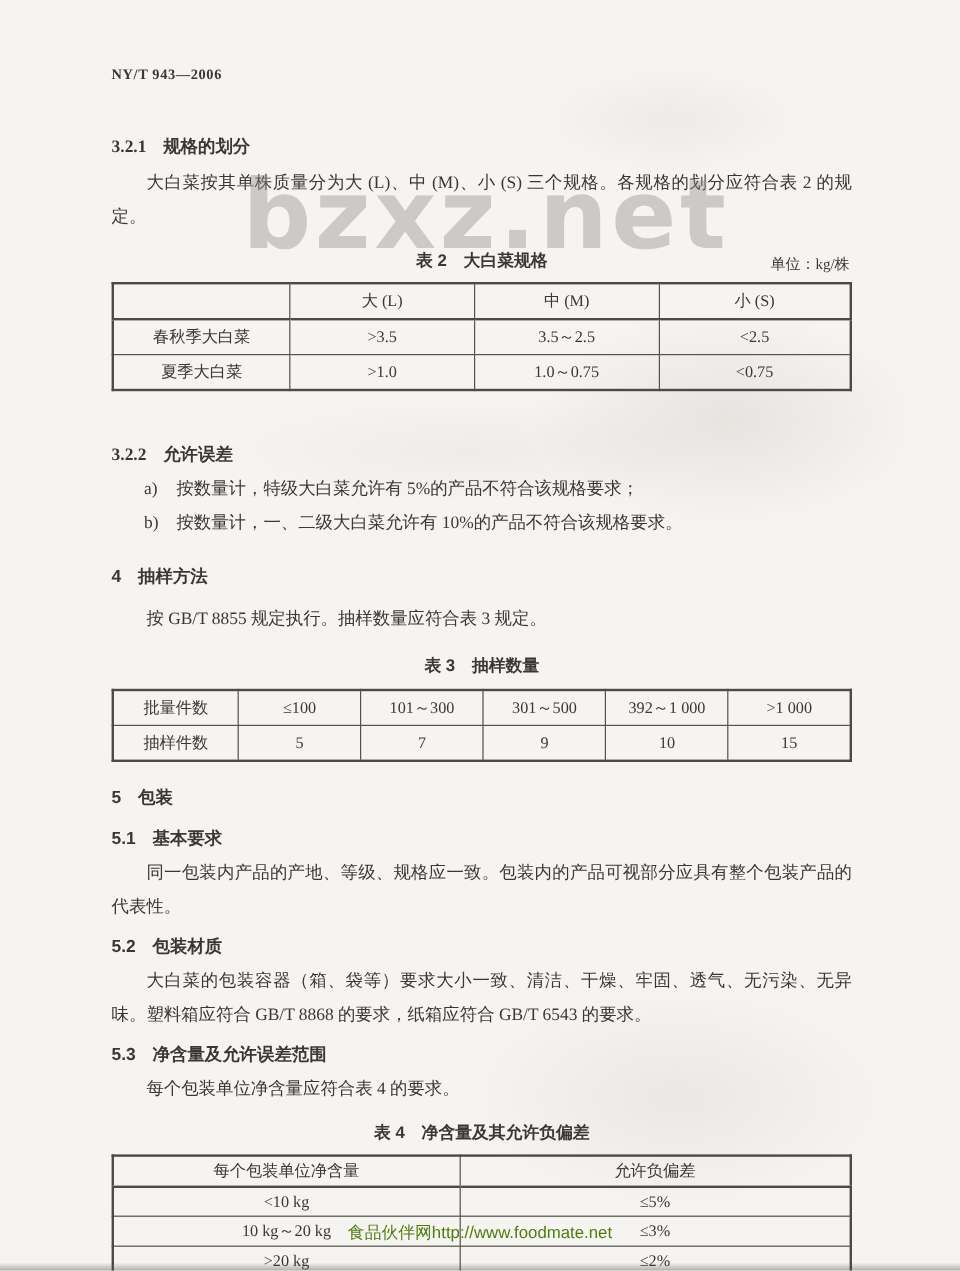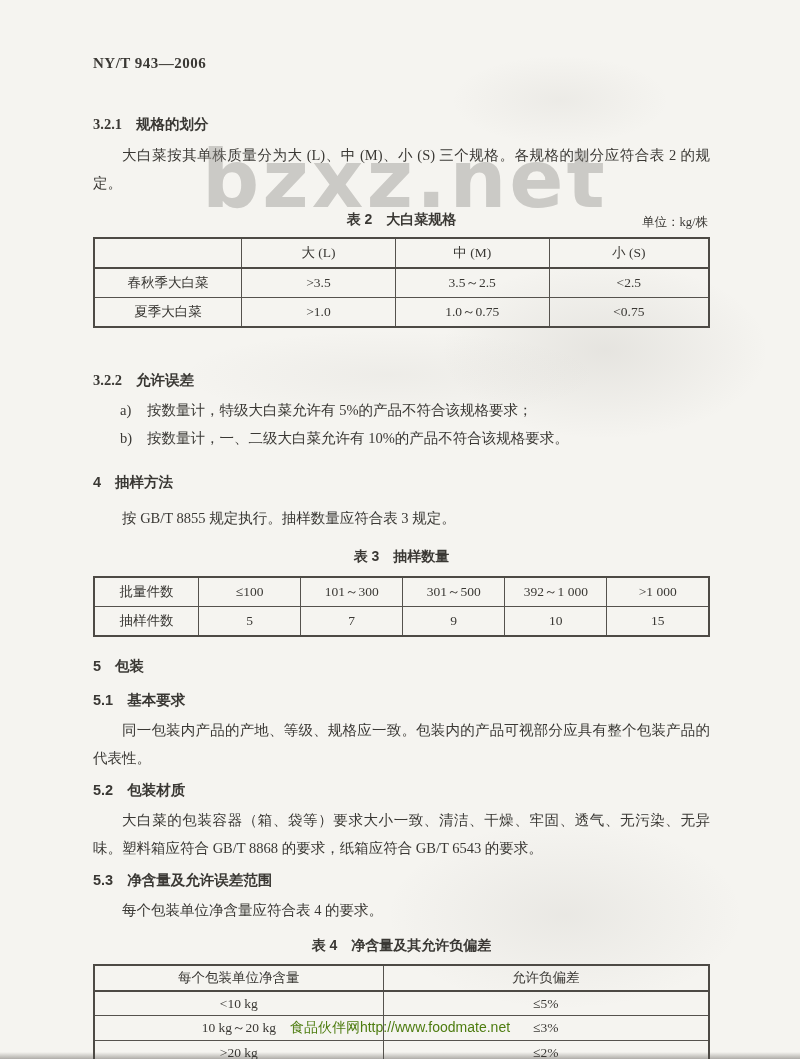--- a/index.html
+++ b/index.html
@@ -23,21 +23,21 @@
 
   .watermark {
     position:absolute; left:202px; top:140px; z-index:6;
     font-family:"DejaVu Sans", sans-serif; font-weight:bold;
     font-size:80px; letter-spacing:3px; line-height:1;
     color:#8e8c88; opacity:0.40; user-select:none;
   }
 
   .content { position:absolute; left:93px; top:0; width:617px; z-index:3; }
 
-  .doc-header { padding-top:55px; font-size:15px; font-weight:bold; letter-spacing:0.5px; }
+  .doc-header { padding-top:55px; font-size:12px; font-weight:bold; letter-spacing:0.5px; }
 
   .h-sec {
     font-family:"Liberation Sans", sans-serif; font-weight:bold;
     font-size:14.5px; display:flex; align-items:baseline;
   }
   .h-sec .hnum { margin-right:14px; white-space:nowrap; }
 
   .para { font-size:14.5px; line-height:28px; text-indent:2em; margin:7px 0 0 0; text-align:justify; }
 
   .caption-row { position:relative; margin-top:14px; height:20px; }

